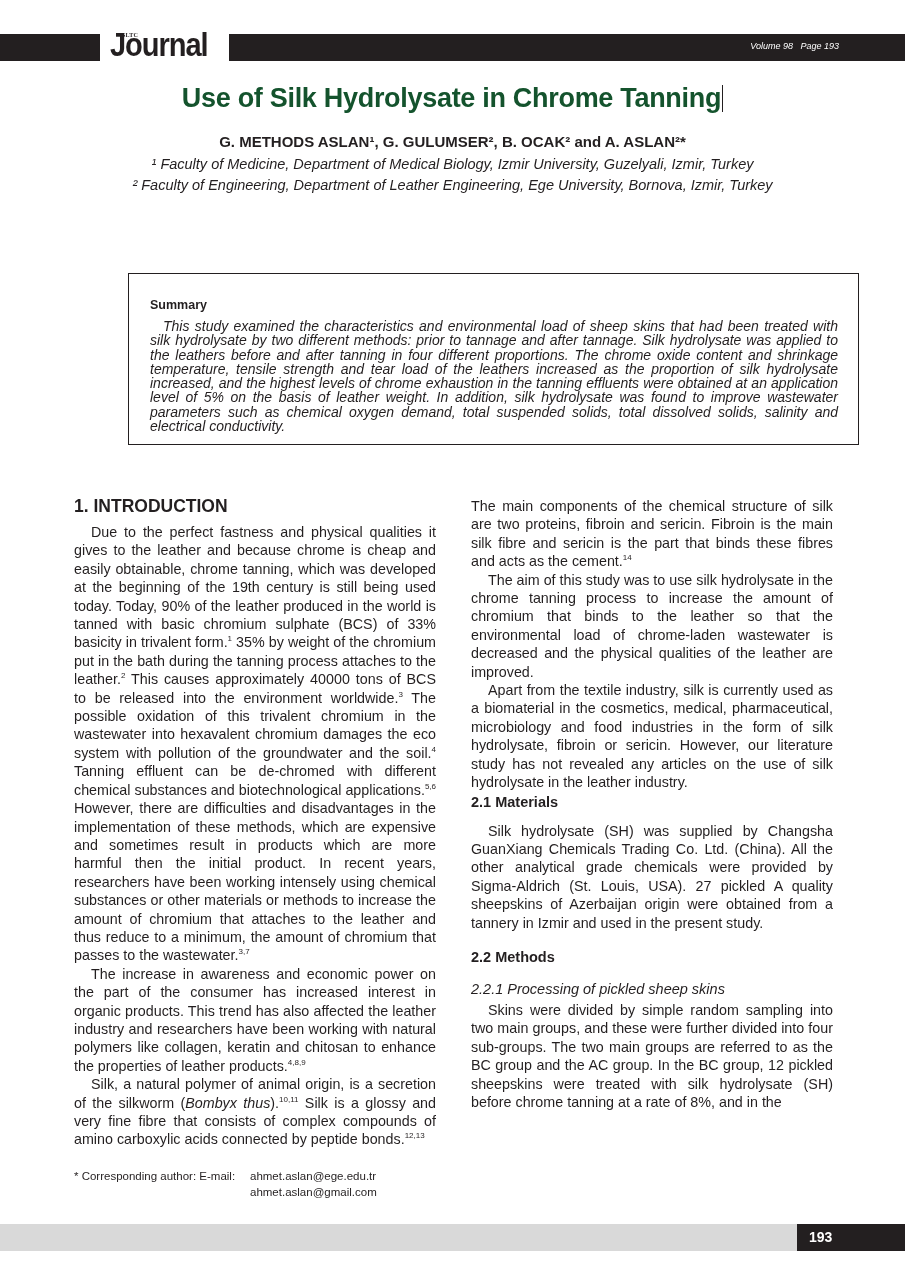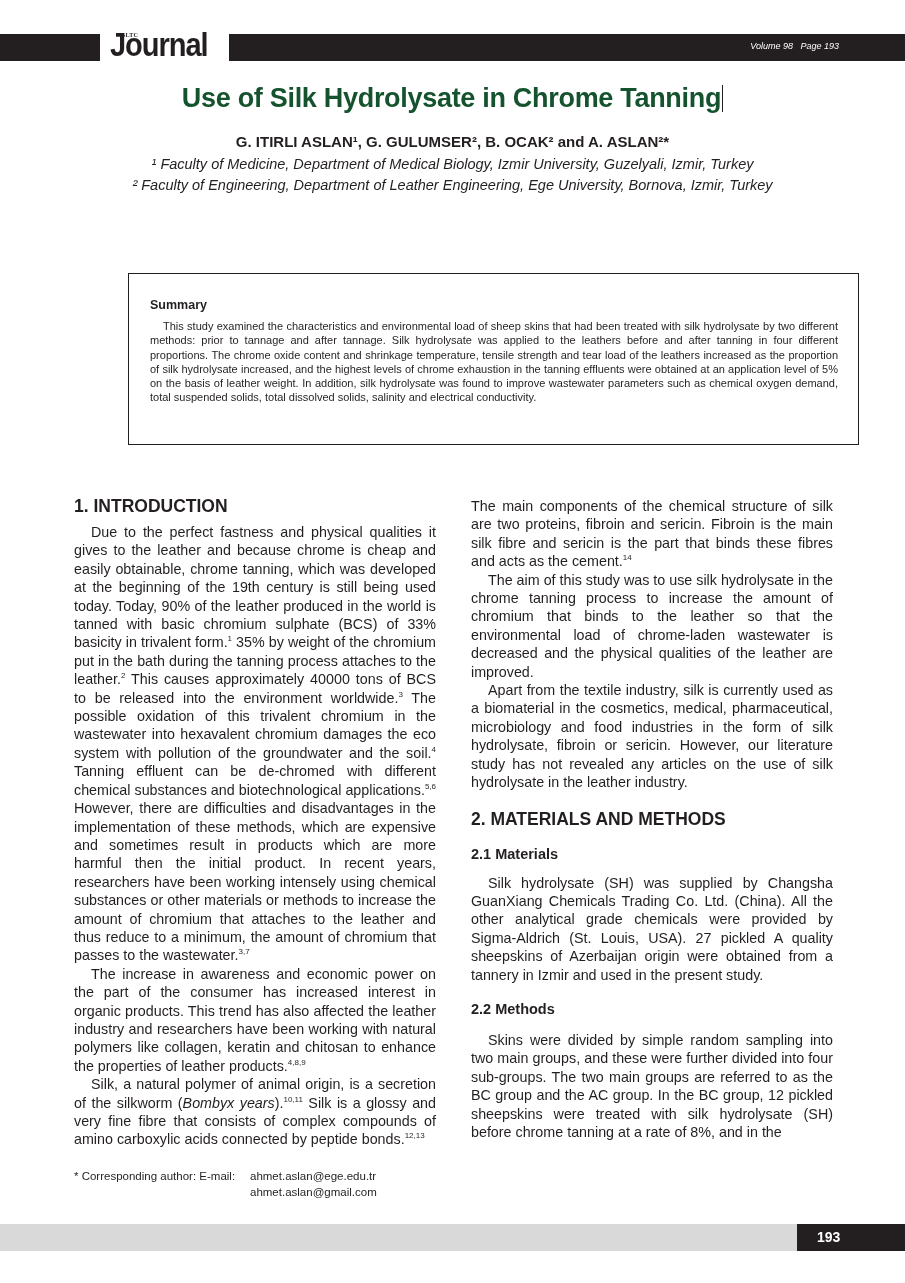--- a/index.html
+++ b/index.html
@@ -14,77 +14,77 @@
 
   .title { position: absolute; left: 0; width: 905px; top: 83px; text-align: center; font-size: 27px; font-weight: bold; letter-spacing: -0.3px; color: #14532d; }
   .title .caret { display: inline-block; width: 1px; height: 27px; background: #231f20; vertical-align: -5px; margin-left: 1px; }
   .authors { position: absolute; left: 0; width: 905px; top: 133px; text-align: center; font-size: 15px; font-weight: bold; }
   .affil { position: absolute; left: 0; width: 905px; text-align: center; font-size: 14.5px; font-style: italic; }
   .affil1 { top: 156px; }
   .affil2 { top: 177px; }
 
   .summary-box { position: absolute; left: 128px; top: 273px; width: 731px; height: 172px; border: 1px solid #231f20; box-sizing: border-box; padding: 24px 20px 0 21px; }
   .summary-heading { font-size: 12.5px; font-weight: bold; margin-bottom: 7px; }
-  .summary-text { font-size: 11px; line-height: 14.3px; text-align: justify; text-indent: 13px; }
+  .summary-text { font-size: 14px; line-height: 14.3px; text-align: justify; text-indent: 13px; font-style: italic; }
 
   .col { position: absolute; width: 362px; font-size: 14.3px; line-height: 18.4px; text-align: justify; }
   .col-left { left: 74px; top: 495px; }
   .col-right { left: 471px; top: 497px; }
   .col p { margin: 0; }
   .col p.ind { text-indent: 17px; }
   .h1 { font-size: 17.5px; font-weight: bold; margin: 0 0 6px 0; line-height: 22px; }
   .h2 { font-size: 14.5px; font-weight: bold; line-height: 20px; }
   .h3 { font-size: 14.5px; font-style: italic; line-height: 20px; }
   sup { font-size: 8px; line-height: 0; vertical-align: 6px; }
 
   .footnote { position: absolute; left: 74px; top: 1169px; font-size: 11.5px; line-height: 15.5px; }
   .footnote .lbl { display: inline-block; width: 176px; }
   .footnote .email2 { padding-left: 176px; }
 
   .footer-bar { position: absolute; left: 0; top: 1224px; width: 797px; height: 27px; background: #d9d9d9; }
-  .footer-page { position: absolute; left: 797px; top: 1224px; width: 108px; height: 27px; background: #231f20; color: #fff; font-weight: bold; font-size: 14px; line-height: 27px; padding-left: 20px; box-sizing: border-box; }
+  .footer-page { position: absolute; left: 797px; top: 1224px; width: 108px; height: 27px; background: #231f20; color: #fff; font-weight: bold; font-size: 14px; line-height: 27px; padding-left: 12px; box-sizing: border-box; }
 </style>
 </head>
 <body>
 
 <div class="topbar-left"></div>
 <div class="logo">
   <span class="logo-word">Journal</span>
   <span class="logo-sltc">SLTC</span>
 </div>
 <div class="topbar-right"></div>
 <div class="volume">Volume 98   Page 193</div>
 
 <div class="title"><span>Use of Silk Hydrolysate in Chrome Tanning</span><span class="caret"></span></div>
-<div class="authors">G. ITIRLI ASLAN¹, G. GULUMSER², B. OCAK² and A. ASLAN²*</div>
+<div class="authors">G. METHODS ASLAN¹, G. GULUMSER², B. OCAK² and A. ASLAN²*</div>
 <div class="affil affil1">¹ Faculty of Medicine, Department of Medical Biology, Izmir University, Guzelyali, Izmir, Turkey</div>
 <div class="affil affil2">² Faculty of Engineering, Department of Leather Engineering, Ege University, Bornova, Izmir, Turkey</div>
 
 <div class="summary-box">
   <div class="summary-heading">Summary</div>
   <div class="summary-text">This study examined the characteristics and environmental load of sheep skins that had been treated with silk hydrolysate by two different methods: prior to tannage and after tannage. Silk hydrolysate was applied to the leathers before and after tanning in four different proportions. The chrome oxide content and shrinkage temperature, tensile strength and tear load of the leathers increased as the proportion of silk hydrolysate increased, and the highest levels of chrome exhaustion in the tanning effluents were obtained at an application level of 5% on the basis of leather weight. In addition, silk hydrolysate was found to improve wastewater parameters such as chemical oxygen demand, total suspended solids, total dissolved solids, salinity and electrical conductivity.</div>
 </div>
 
 <div class="col col-left">
   <div class="h1">1. INTRODUCTION</div>
   <p class="ind"><span>Due to the perfect fastness and physical qualities it gives to the leather and because chrome is cheap and easily obtainable, chrome tanning, which was developed at the beginning of the 19th century is still being used today. Today, 90% of the leather produced in the world is tanned with basic chromium sulphate (BCS) of 33% basicity in trivalent form.</span><sup>1</sup><span> 35% by weight of the chromium put in the bath during the tanning process attaches to the leather.</span><sup>2</sup><span> This causes approximately 40000 tons of BCS to be released into the environment worldwide.</span><sup>3</sup><span> The possible oxidation of this trivalent chromium in the wastewater into hexavalent chromium damages the eco system with pollution of the groundwater and the soil.</span><sup>4</sup><span> Tanning effluent can be de-chromed with different chemical substances and biotechnological applications.</span><sup>5,6</sup><span> However, there are difficulties and disadvantages in the implementation of these methods, which are expensive and sometimes result in products which are more harmful then the initial product. In recent years, researchers have been working intensely using chemical substances or other materials or methods to increase the amount of chromium that attaches to the leather and thus reduce to a minimum, the amount of chromium that passes to the wastewater.</span><sup>3,7</sup></p>
   <p class="ind"><span>The increase in awareness and economic power on the part of the consumer has increased interest in organic products. This trend has also affected the leather industry and researchers have been working with natural polymers like collagen, keratin and chitosan to enhance the properties of leather products.</span><sup>4,8,9</sup></p>
-  <p class="ind"><span>Silk, a natural polymer of animal origin, is a secretion of the silkworm (</span><i>Bombyx years</i><span>).</span><sup>10,11</sup><span> Silk is a glossy and very fine fibre that consists of complex compounds of amino carboxylic acids connected by peptide bonds.</span><sup>12,13</sup></p>
+  <p class="ind"><span>Silk, a natural polymer of animal origin, is a secretion of the silkworm (</span><i>Bombyx thus</i><span>).</span><sup>10,11</sup><span> Silk is a glossy and very fine fibre that consists of complex compounds of amino carboxylic acids connected by peptide bonds.</span><sup>12,13</sup></p>
 </div>
 
 <div class="footnote">
   <div><span class="lbl">* Corresponding author: E-mail:</span><span>ahmet.aslan@ege.edu.tr</span></div>
   <div class="email2"><span>ahmet.aslan@gmail.com</span></div>
 </div>
 
 <div class="col col-right">
   <p><span>The main components of the chemical structure of silk are two proteins, fibroin and sericin. Fibroin is the main silk fibre and sericin is the part that binds these fibres and acts as the cement.</span><sup>14</sup></p>
   <p class="ind">The aim of this study was to use silk hydrolysate in the chrome tanning process to increase the amount of chromium that binds to the leather so that the environmental load of chrome-laden wastewater is decreased and the physical qualities of the leather are improved.</p>
   <p class="ind">Apart from the textile industry, silk is currently used as a biomaterial in the cosmetics, medical, pharmaceutical, microbiology and food industries in the form of silk hydrolysate, fibroin or sericin. However, our literature study has not revealed any articles on the use of silk hydrolysate in the leather industry.</p>
-  <div class="h1" style="margin-top:16px;margin-bottom:14px;">2. MATERIALS AND METHODS</div>
   <div class="h2" style="margin-bottom:10px;">2.1 Materials</div>
   <p class="ind">Silk hydrolysate (SH) was supplied by Changsha GuanXiang Chemicals Trading Co. Ltd. (China). All the other analytical grade chemicals were provided by Sigma-Aldrich (St. Louis, USA). 27 pickled A quality sheepskins of Azerbaijan origin were obtained from a tannery in Izmir and used in the present study.</p>
   <div class="h2" style="margin-top:15px;margin-bottom:12px;">2.2 Methods</div>
+  <div class="h3" style="margin-bottom:2px;">2.2.1 Processing of pickled sheep skins</div>
   <p class="ind">Skins were divided by simple random sampling into two main groups, and these were further divided into four sub-groups. The two main groups are referred to as the BC group and the AC group. In the BC group, 12 pickled sheepskins were treated with silk hydrolysate (SH) before chrome tanning at a rate of 8%, and in the</p>
 </div>
 
 <div class="footer-bar"></div>
 <div class="footer-page">193</div>
 
 </body></html>

